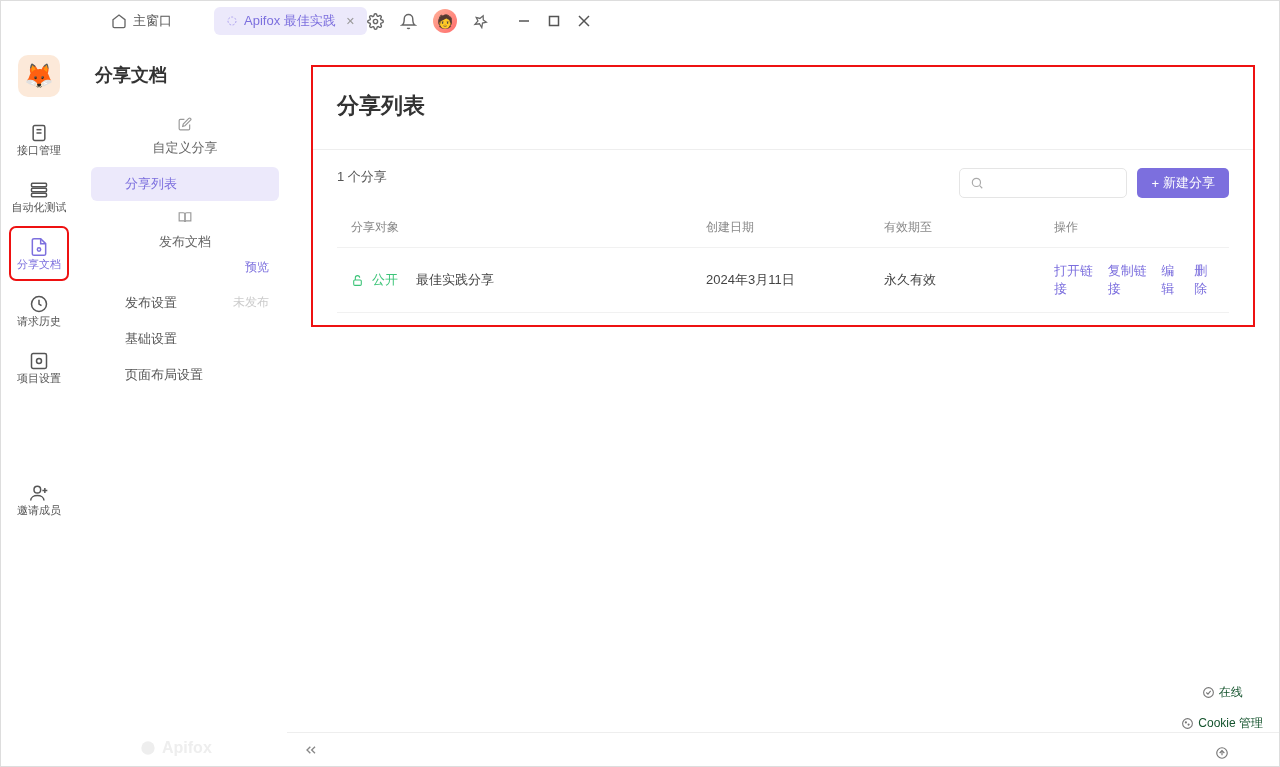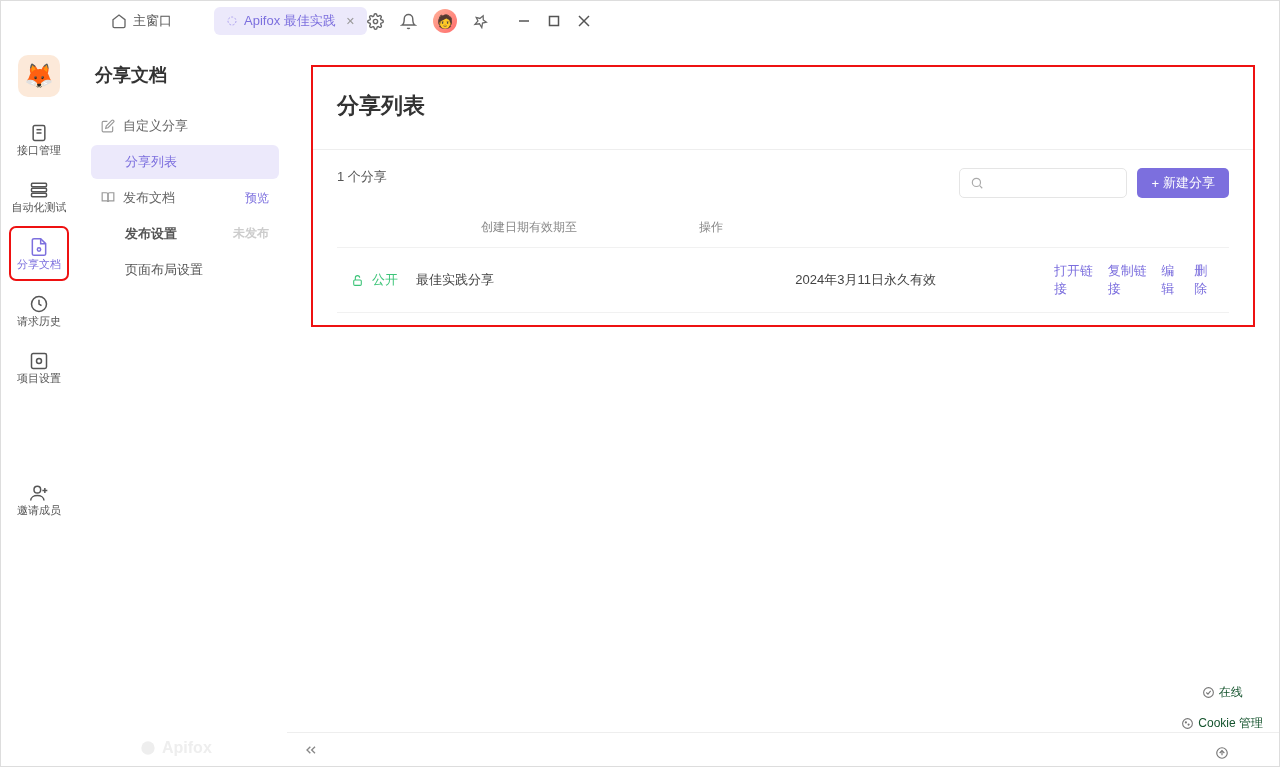--- a/index.html
+++ b/index.html
@@ -26,40 +26,40 @@
 .logo { width: 42px; height: 42px; border-radius: 10px; background: #fce9d9; display: flex; align-items: center; justify-content: center; font-size: 24px; margin-bottom: 12px; }
 .nav-item { width: 58px; display: flex; flex-direction: column; align-items: center; padding: 10px 0 8px; cursor: pointer; color: #555; border-radius: 6px; }
 .nav-item.active { color: #7c6fde; outline: 2px solid #e11; outline-offset: -1px; }
 .nav-item .nav-icon { font-size: 18px; }
 .nav-item .nav-label { font-size: 11px; }
 .nav-spacer { flex: 1; }
 
 
 .subsidebar { width: 210px; padding: 22px 8px 0 14px; }
 .subsidebar-title { font-size: 18px; font-weight: 600; color: #333; padding-left: 4px; margin-bottom: 22px; }
-.tree-group-label { display: flex; align-items: center; gap: 8px; padding: 8px 10px; color: #666; font-size: 13px; cursor: pointer; }
+.tree-group-label { display: flex; align-items: center; gap: 8px; padding: 8px 10px; color: #666; font-size: 13px; cursor: pointer; flex-direction: column; }
 .tree-group-label .right-link { margin-left: auto; color: #7c6fde; font-size: 12px; }
 .tree-sub-item { padding: 8px 10px 8px 34px; color: #555; font-size: 13px; cursor: pointer; border-radius: 6px; margin: 2px 0; }
 .tree-sub-item.active { background: #ece9fb; color: #7c6fde; }
 
 
 .content { flex: 1; padding: 0; display: flex; flex-direction: column; }
 .content-inner { margin: 24px 24px 0 24px; border: 2px solid #e11; padding: 24px 0 0 0; flex: 0 0 auto; }
 .page-title { font-size: 22px; font-weight: 600; padding: 0 24px 28px 24px; border-bottom: 1px solid #eee; }
 .toolbar-row { display: flex; align-items: flex-start; padding: 18px 24px 10px 24px; }
 .share-count { color: #555; font-size: 13px; }
 .toolbar-spacer { flex: 1; }
 .search-box { width: 168px; height: 30px; border: 1px solid #e5e5e5; border-radius: 5px; display: flex; align-items: center; padding: 0 10px; color: #aaa; margin-right: 10px; }
 .new-share-btn { height: 30px; background: #7c6fde; color: #fff; border: none; border-radius: 5px; padding: 0 14px; font-size: 13px; display: flex; align-items: center; gap: 4px; cursor: pointer; }
 
 .table { padding: 0 24px 12px 24px; }
 .table-header { display: flex; padding: 11px 14px; color: #888; font-size: 12px; border-bottom: 1px solid #f1f1f1; }
 .table-row { display: flex; padding: 14px 14px; color: #444; font-size: 13px; border-bottom: 1px solid #f1f1f1; align-items: center; }
 .col-target { flex: 0 0 355px; display: flex; align-items: center; gap: 8px; }
-.col-created { flex: 0 0 178px; text-align: right; }
+.col-created { flex: 0 0 178px; }
 .col-valid { flex: 0 0 170px; }
 .col-actions { flex: 1; display: flex; gap: 12px; }
 .unlock-icon { color: #3cc478; font-size: 13px; }
 .public-label { color: #3cc478; }
 .action-link { color: #7c6fde; cursor: pointer; }
 
 
 .footer { height: 34px; border-top: 1px solid #eee; display: flex; align-items: center; padding: 0 16px; margin-top: auto; }
 .footer-collapse { font-size: 14px; color: #888; cursor: pointer; }
 .footer-spacer { flex: 1; }
@@ -217,23 +217,26 @@
       <div class="tree-group-label">
         <span>
             <svg width="14" height="14" viewBox="0 0 24 24" fill="none" stroke="#999" stroke-width="2">
               <path d="M2 3h7a3 3 0 013 3v13a2 2 0 00-2-2H2z"></path>
               <path d="M22 3h-7a3 3 0 00-3 3v13a2 2 0 012-2h8z"></path>
             </svg>
           </span>
         <span>发布文档</span>
         <span class="right-link">预览</span>
       </div>
-      <div class="tree-sub-item" style="display:flex;font-weight:bold;">
+      <div class="tree-sub-item" style="display:flex;">
         <span>发布设置</span>
         <span class="right-muted" style="margin-left:auto;color:#ccc;font-size:12px;">未发布</span>
+      </div>
+      <div class="tree-sub-item">
+        <span>基础设置</span>
       </div>
       <div class="tree-sub-item">
         <span>页面布局设置</span>
       </div>
     </div>
 
     <div class="content">
       <div class="content-inner">
         <div class="page-title">分享列表</div>
         <div class="toolbar-row">
@@ -245,20 +248,21 @@
                 <line x1="21" y1="21" x2="16.65" y2="16.65"></line>
               </svg>
           </div>
           <button class="new-share-btn">
             <span>+</span>
             <span>新建分享</span>
           </button>
         </div>
         <div class="table">
           <div class="table-header">
+            <div class="col-target">分享对象</div>
             <div class="col-created">创建日期</div>
             <div class="col-valid">有效期至</div>
             <div class="col-actions">操作</div>
           </div>
           <div class="table-row">
             <div class="col-target">
               <span class="unlock-icon">
                 <svg width="13" height="13" viewBox="0 0 24 24" fill="none" stroke="#3cc478" stroke-width="2">
                     <rect x="5" y="11" width="14" height="10" rx="2"></rect>
                     <path d="M8 11V7a4 4 0 018 0"></path>

